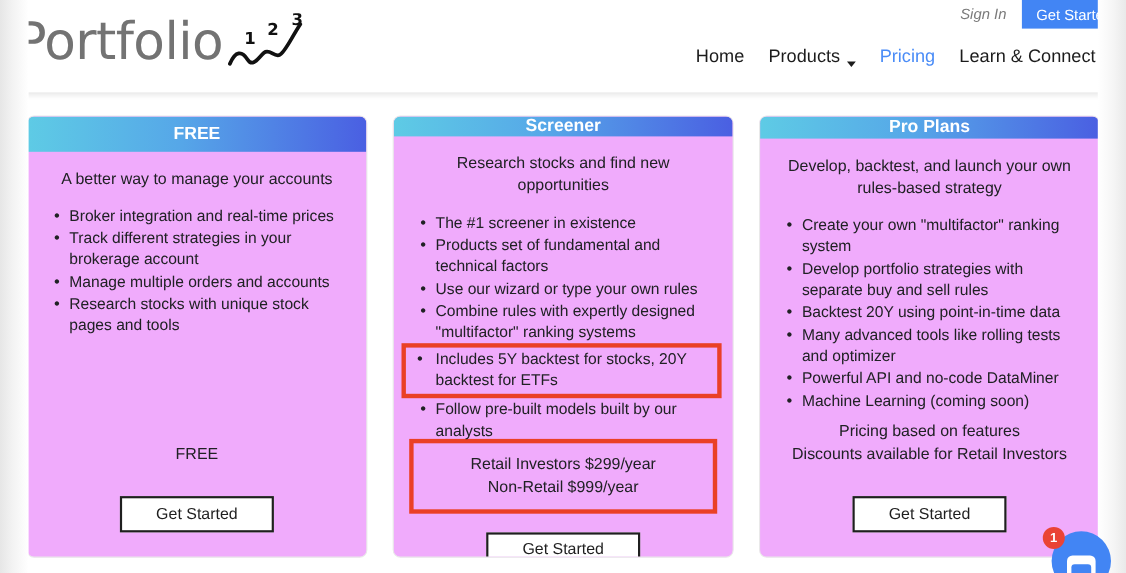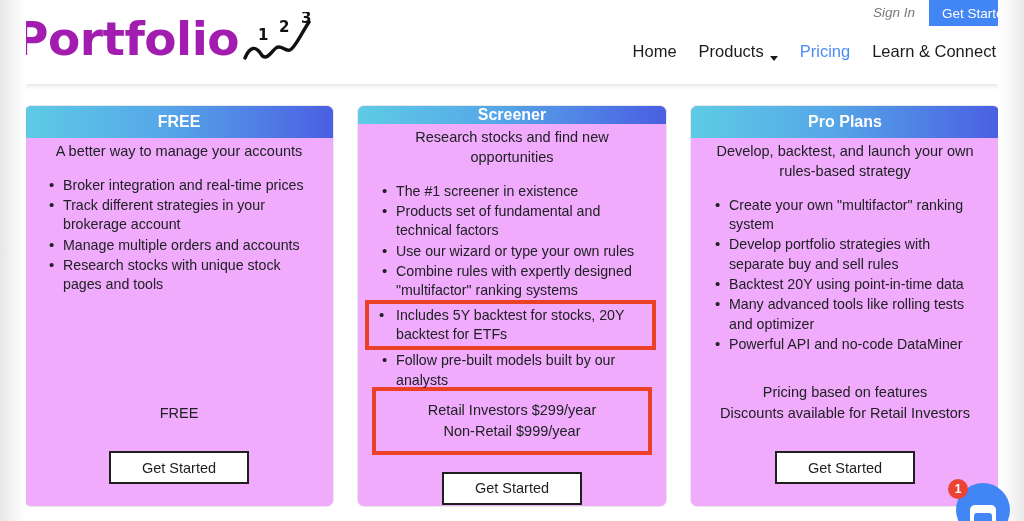--- a/index.html
+++ b/index.html
@@ -47,22 +47,22 @@
     position: absolute;
     left: 14px;
     top: 6px;
     display: flex;
     align-items: flex-start;
   }
   .logo-text {
     font-size: 47px;
     letter-spacing: -0.5px;
     line-height: 1;
-    color: #a21caf;
-    font-weight: 700;
+    color: #737373;
+    font-weight: 400;
     font-family: "DejaVu Sans", sans-serif;
     padding-top: 9px;
   }
   .logo-graph {
     margin-left: 2px;
     margin-top: 6px;
   }
 
   .top-right {
     position: absolute;
@@ -145,21 +145,21 @@
     color: #ffffff;
     font-size: 16px;
     font-weight: bold;
     display: flex;
     align-items: center;
     justify-content: center;
   }
 
   .plan-body {
     flex: 1;
-    padding: 4px 16px 0 16px;
+    padding: 16px 16px 0 16px;
     display: flex;
     flex-direction: column;
   }
 
   .plan-tagline {
     text-align: center;
     font-size: 14.5px;
     line-height: 1.37;
     color: #202124;
     padding: 0 4px 6px 4px;
@@ -369,20 +369,21 @@
     <section class="plan-card">
       <div class="plan-header">Pro Plans</div>
       <div class="plan-body">
         <p class="plan-tagline">Develop, backtest, and launch your own rules-based strategy</p>
         <ul class="plan-features">
           <li>Create your own "multifactor" ranking system</li>
           <li>Develop portfolio strategies with separate buy and sell rules</li>
           <li>Backtest 20Y using point-in-time data</li>
           <li>Many advanced tools like rolling tests and optimizer</li>
           <li>Powerful API and no-code DataMiner</li>
+          <li>Machine Learning (coming soon)</li>
         </ul>
       </div>
       <div class="plan-footer">
         <div class="price-block">
           <span class="price-line">Pricing based on features</span>
           <span class="price-line">Discounts available for Retail Investors</span>
         </div>
         <button class="cta-button">Get Started</button>
       </div>
     </section>

